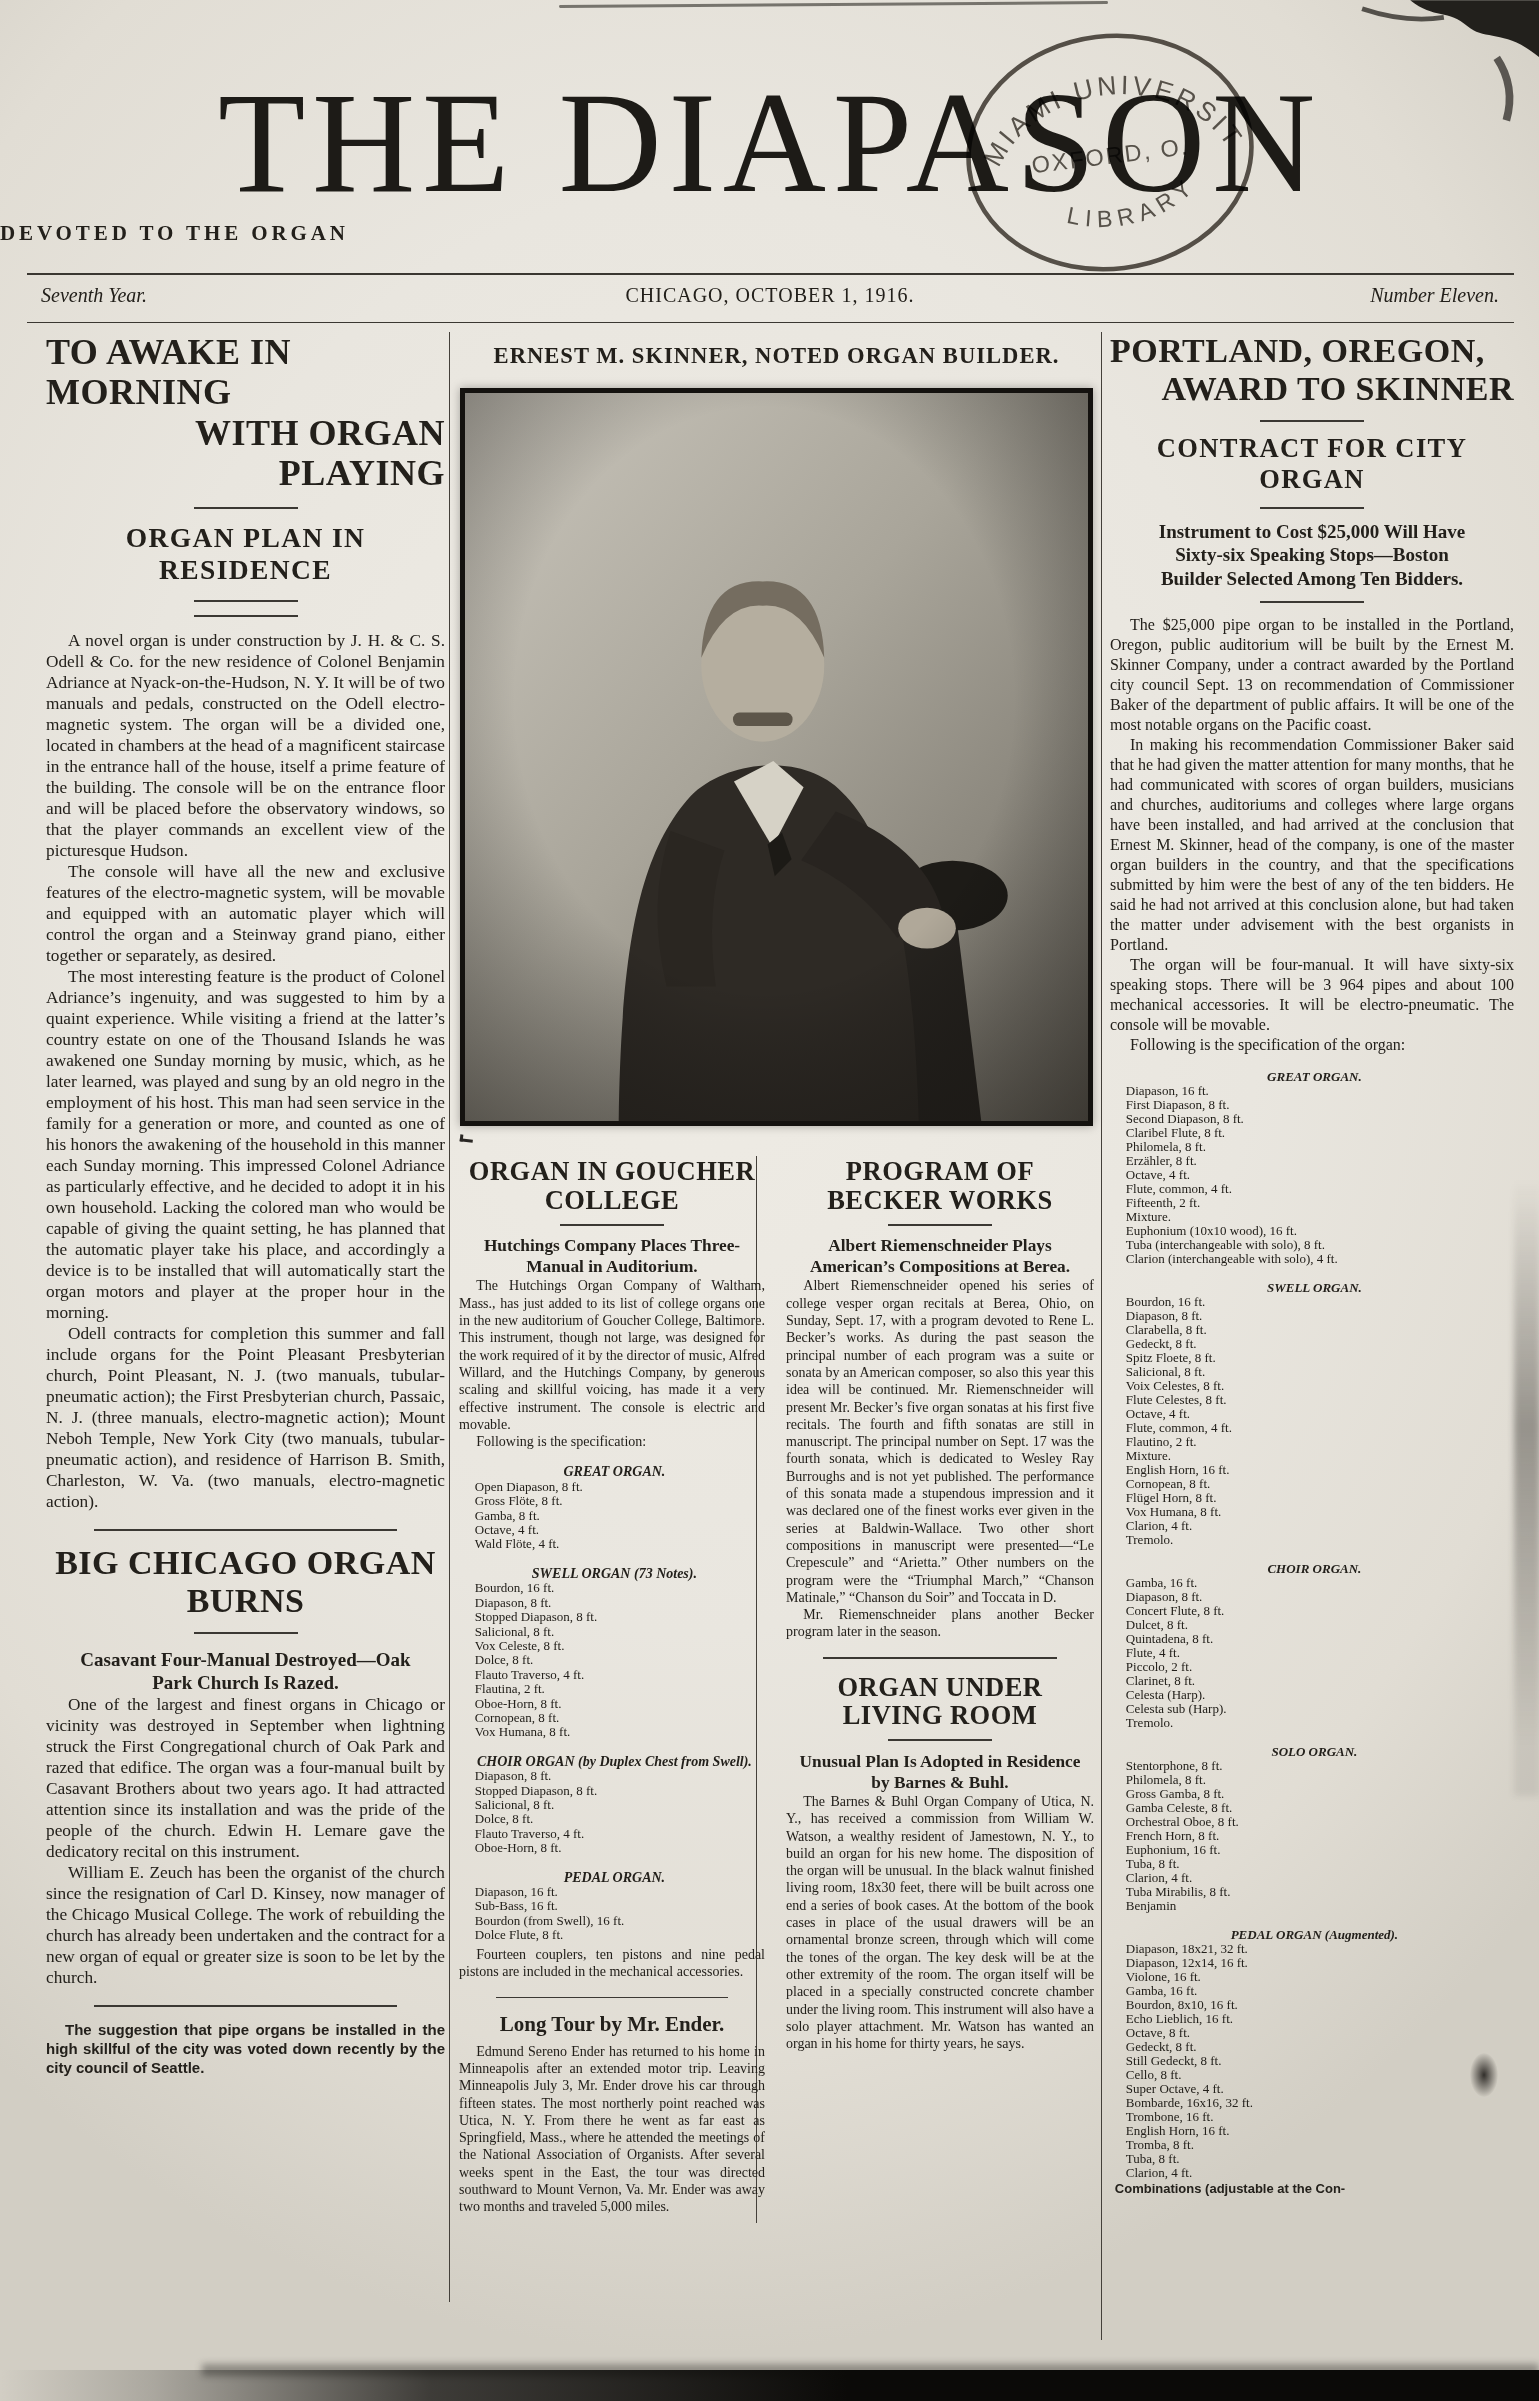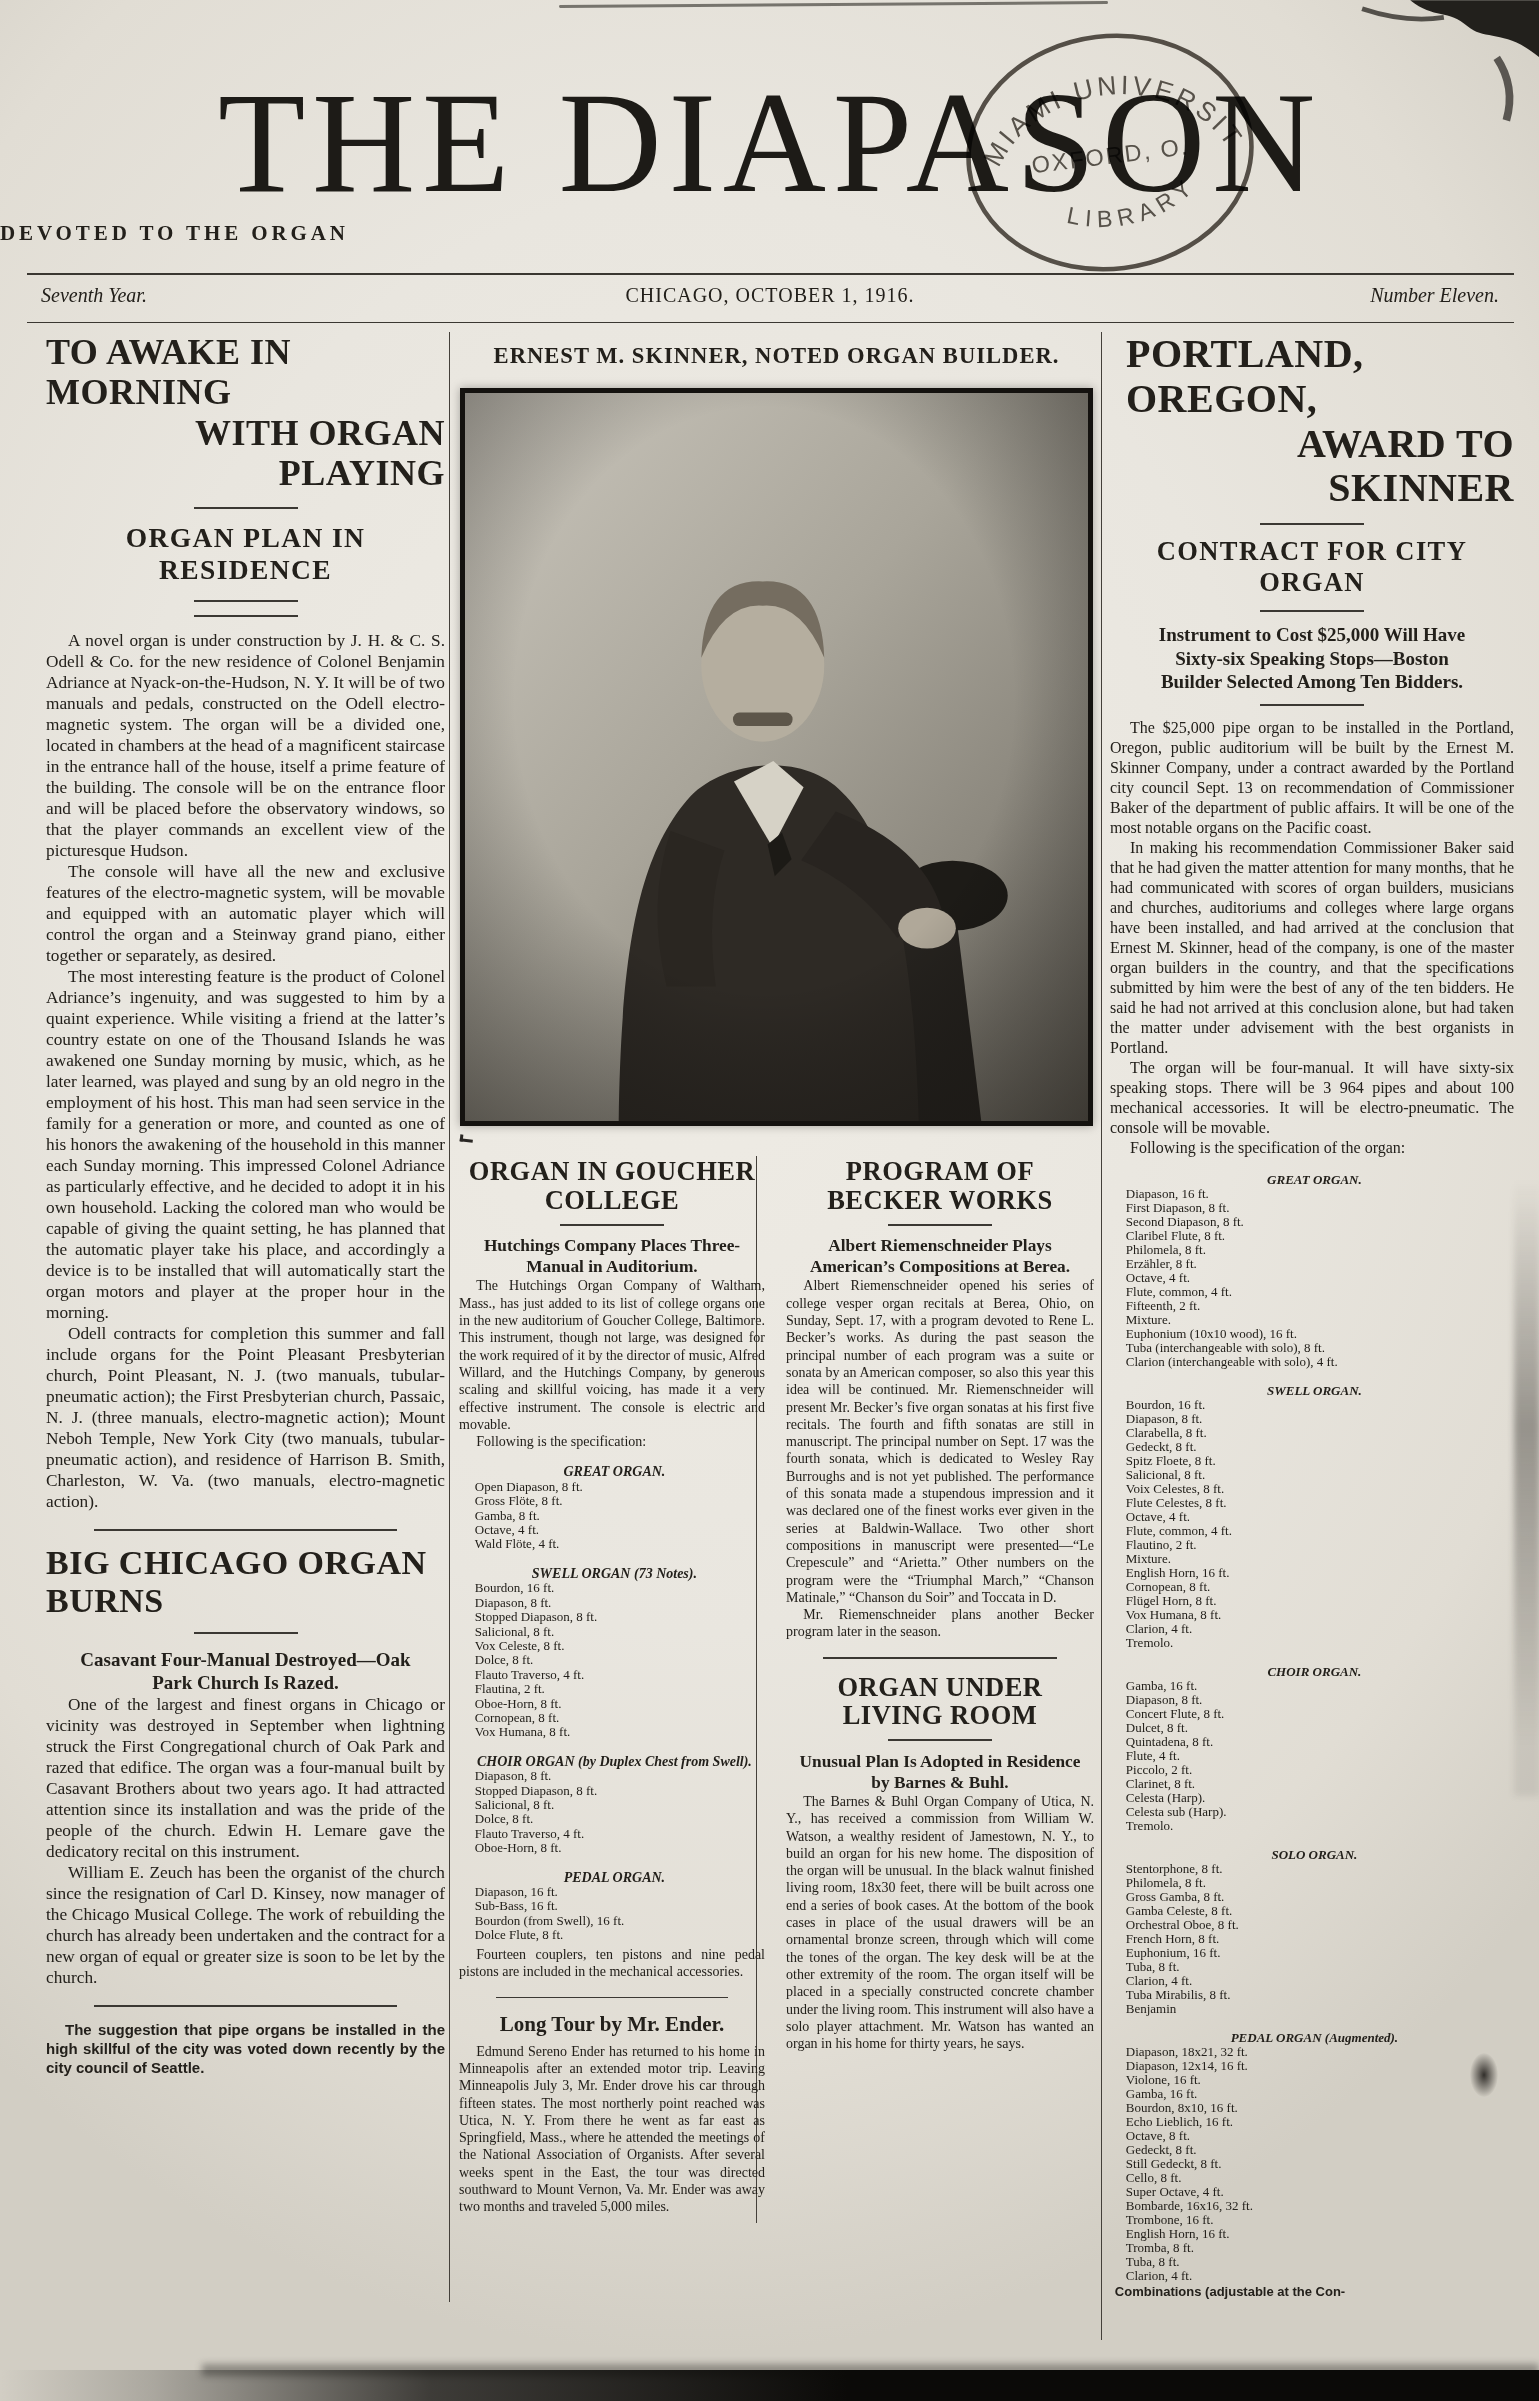--- a/index.html
+++ b/index.html
@@ -31,21 +31,21 @@
   .vr-mid { left:756px; top:1156px; height:1067px; width:1px; }
 
   .col { position:absolute; top:332px; }
   .col-left { left:46px; width:399px; }
   .col-center { left:459px; width:635px; }
   .col-right { left:1110px; width:404px; }
 
   .headline { font-weight:700; font-size:36px; line-height:1.12; letter-spacing:0.5px; }
   .headline .hl-line { display:block; }
   .headline .hl-line:nth-of-type(2) { text-align:right; }
-  .headline-center { font-weight:700; font-size:34px; line-height:1.1; text-align:left; letter-spacing:0.5px; }
+  .headline-center { font-weight:700; font-size:34px; line-height:1.1; text-align:center; letter-spacing:0.5px; }
   .divider { width:104px; height:1.9px; background:#3b3833; margin:13.5px auto; }
   .subhead { font-size:27.5px; font-weight:700; text-align:center; letter-spacing:1.4px; }
   .deck { font-size:19px; line-height:1.22; font-weight:700; text-align:center; padding:0 34px; }
   .para { font-size:17.3px; line-height:21px; text-indent:22px; text-align:justify; }
   .rule-col { width:76%; height:1.9px; background:#3b3833; margin:16.4px auto 13.5px; }
   .note-bold { font-family:"Liberation Sans","DejaVu Sans",sans-serif; font-weight:700;
     font-size:15px; line-height:19px; text-align:justify; text-indent:19px; }
 
   
   .photo-headline { position:absolute; top:10.6px; left:0; width:100%; text-align:center;
@@ -64,21 +64,21 @@
   .subcol .deck { font-size:17.3px; padding:0 6.7px; }
   .subcol .para { font-size:14px; line-height:17.3px; text-indent:17.3px; }
   .minor-headline { text-align:center; font-size:21px; font-weight:700; margin:1.9px 0 5.8px; }
   .spec { margin:2.9px 0 2.9px; padding-left:4.8px; }
   .spec-line { font-size:13px; line-height:14.4px; }
   .spec-head { text-align:center; font-weight:700; font-size:14px; margin-top:15px; padding-left:0; text-indent:0;font-style:italic; }
   .spec-stop { padding-left:32px; text-indent:-21px; }
   .spec-close { font-family:"Liberation Sans","DejaVu Sans",sans-serif; font-weight:700; font-size:13.5px; padding-left:0; text-indent:0; margin-top:1.9px; }
 
   
-  .col-right .headline { font-size:40px;margin-left:16px; }
+  .col-right .headline { font-size:34px; }
   .col-right .subhead { font-size:26.5px; }
   .col-right .deck { font-size:19px; padding:0 39px; }
   .col-right .para { font-size:16px; line-height:20px; text-indent:20px; }
   .col-right .spec-line { font-size:13px; line-height:14px; }
   .col-right .divider { margin:11.6px auto; }
 
   
   .artifact { position:absolute; pointer-events:none; }
   .top-streak { top:2.9px; left:559px; width:549px; height:2.9px; background:rgba(28,25,20,.55);
     transform:rotate(-.4deg); border-radius:1.4px; }

